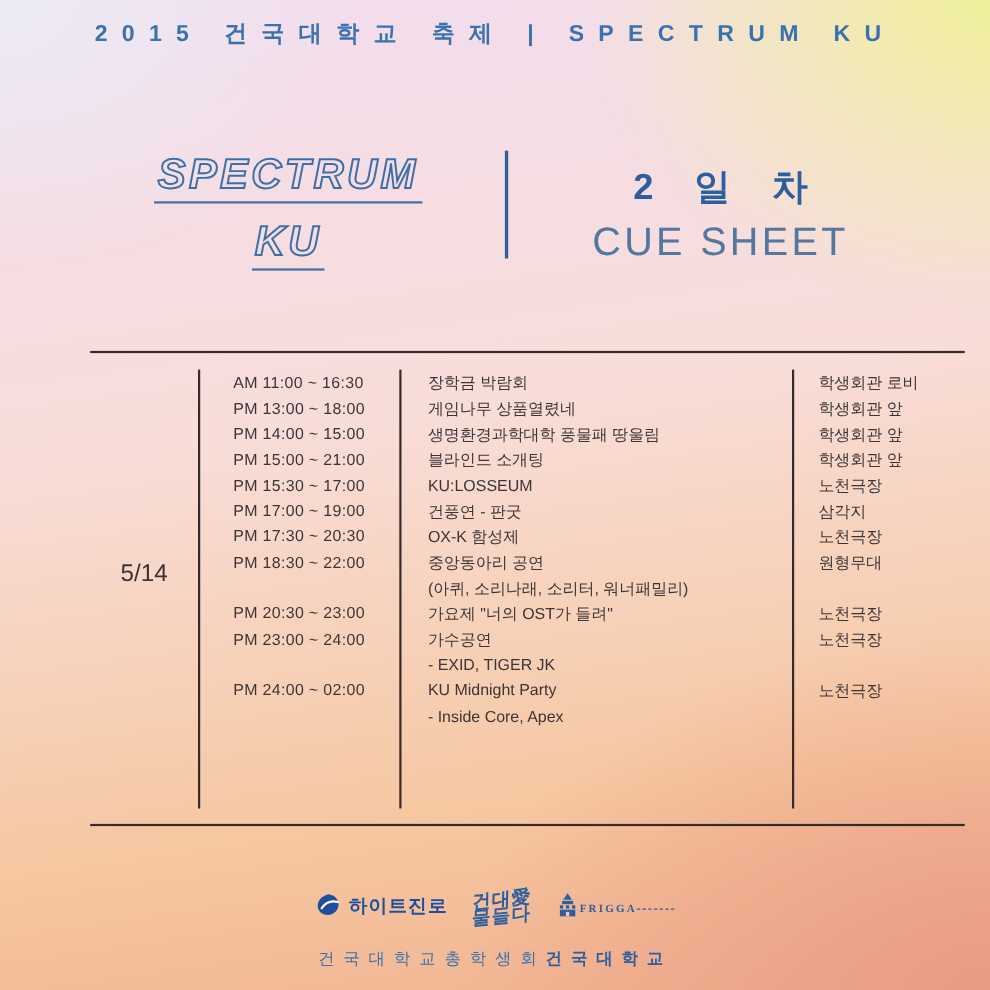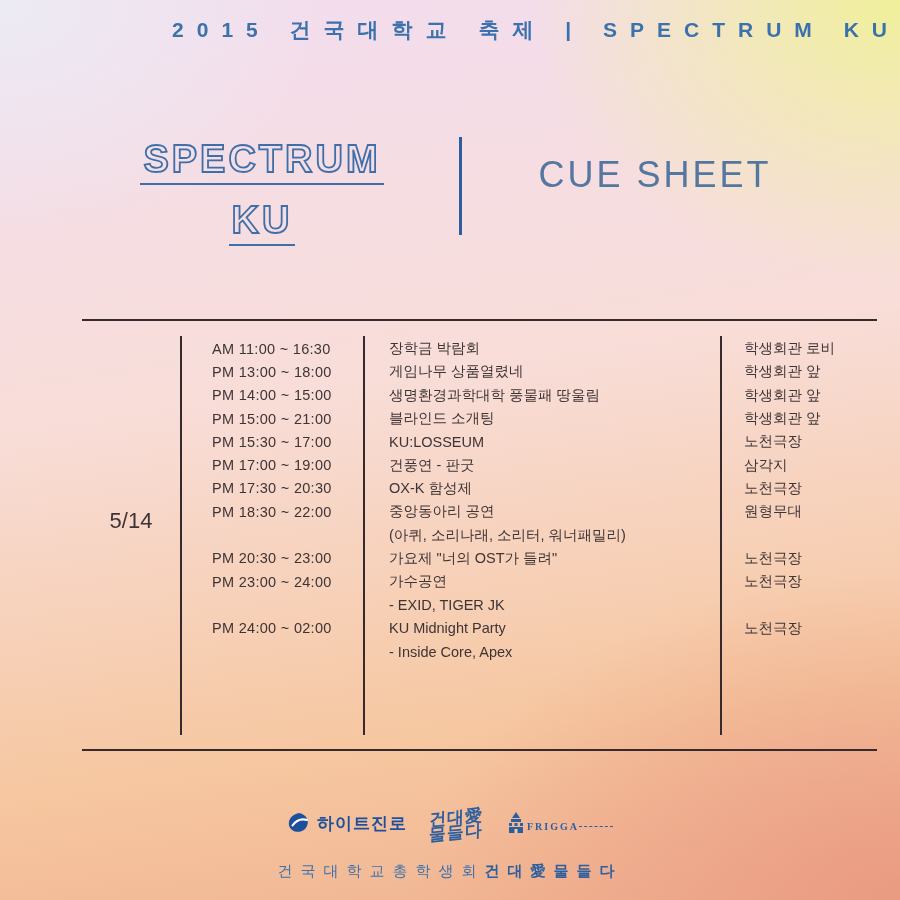--- a/index.html
+++ b/index.html
@@ -10,36 +10,37 @@
     font-family:"Liberation Sans", sans-serif;
     background:
       radial-gradient(ellipse 55% 42% at 100% 0%, rgba(240,241,150,0.95) 0%, rgba(240,241,150,0) 75%),
       radial-gradient(ellipse 48% 36% at 0% 0%, rgba(236,235,244,1) 0%, rgba(236,235,244,0) 75%),
       radial-gradient(ellipse 75% 50% at 100% 100%, rgba(233,151,128,0.85) 0%, rgba(233,151,128,0) 72%),
       linear-gradient(172deg, #f3dded 4%, #f8ddd8 42%, #f6c7a0 78%, #f0b190 100%);
   }
   
   .header-line{
     position:absolute;top:16px;left:0;right:0;
-    text-align:right;
+    text-align:center;
     font-size:21px;font-weight:bold;
     letter-spacing:13px;
     color:#3b72ad;
     white-space:nowrap;
   }
   
   .logo-col{position:absolute;left:82px;top:140px;width:360px;text-align:center;}
   .outline-text{
     display:inline-block;
     font-size:38px;font-weight:bold;letter-spacing:3px;
     color:transparent;
     -webkit-text-stroke:1.8px #3f6fa9;
     border-bottom:2px solid #3f6fa9;
     padding:0 3px 5px 3px;
     line-height:1.0;
+    font-style:italic;
   }
   @supports not (-webkit-text-stroke: 1px black){
     .outline-text{color:#3f6fa9;}
   }
   .logo-line2{margin-top:16px;}
   .title-divider{
     position:absolute;left:459px;top:137px;
     width:3px;height:98px;background:#2d5f9f;
   }
   .day-col{position:absolute;left:500px;top:148px;width:310px;text-align:center;}
@@ -103,20 +104,21 @@
   <div class="header-line">2015 건국대학교 축제 | SPECTRUM KU</div>
 
   <div class="logo-col">
     <div><span class="outline-text">SPECTRUM</span></div>
     <div class="logo-line2"><span class="outline-text">KU</span></div>
   </div>
 
   <div class="title-divider"></div>
 
   <div class="day-col">
+    <div class="day-label">2 일 차</div>
     <div class="sheet-label">CUE SHEET</div>
   </div>
 
   <div class="hline top"></div>
   <div class="hline bottom"></div>
   <div class="vline v1"></div>
   <div class="vline v2"></div>
   <div class="vline v3"></div>
 
   <div class="date-cell">5/14</div>
@@ -233,16 +235,16 @@
           <rect x="4" y="15" width="14" height="6" fill="#2d5f9f"></rect>
           <rect x="9.5" y="17" width="3" height="4" fill="#f6c7a0"></rect>
         </svg>
       </span>
       <span class="frigga-label">FRIGGA</span>
       <span class="frigga-sub"></span>
     </div>
   </div>
 
   <div class="org-line">
-    <span>건국대학교총학생회</span><span class="bold-part">건대愛물들다</span>
+    <span>건국대학교총학생회</span><span class="bold-part">건국대학교</span>
   </div>
 
 </div>
 
 </body></html>

